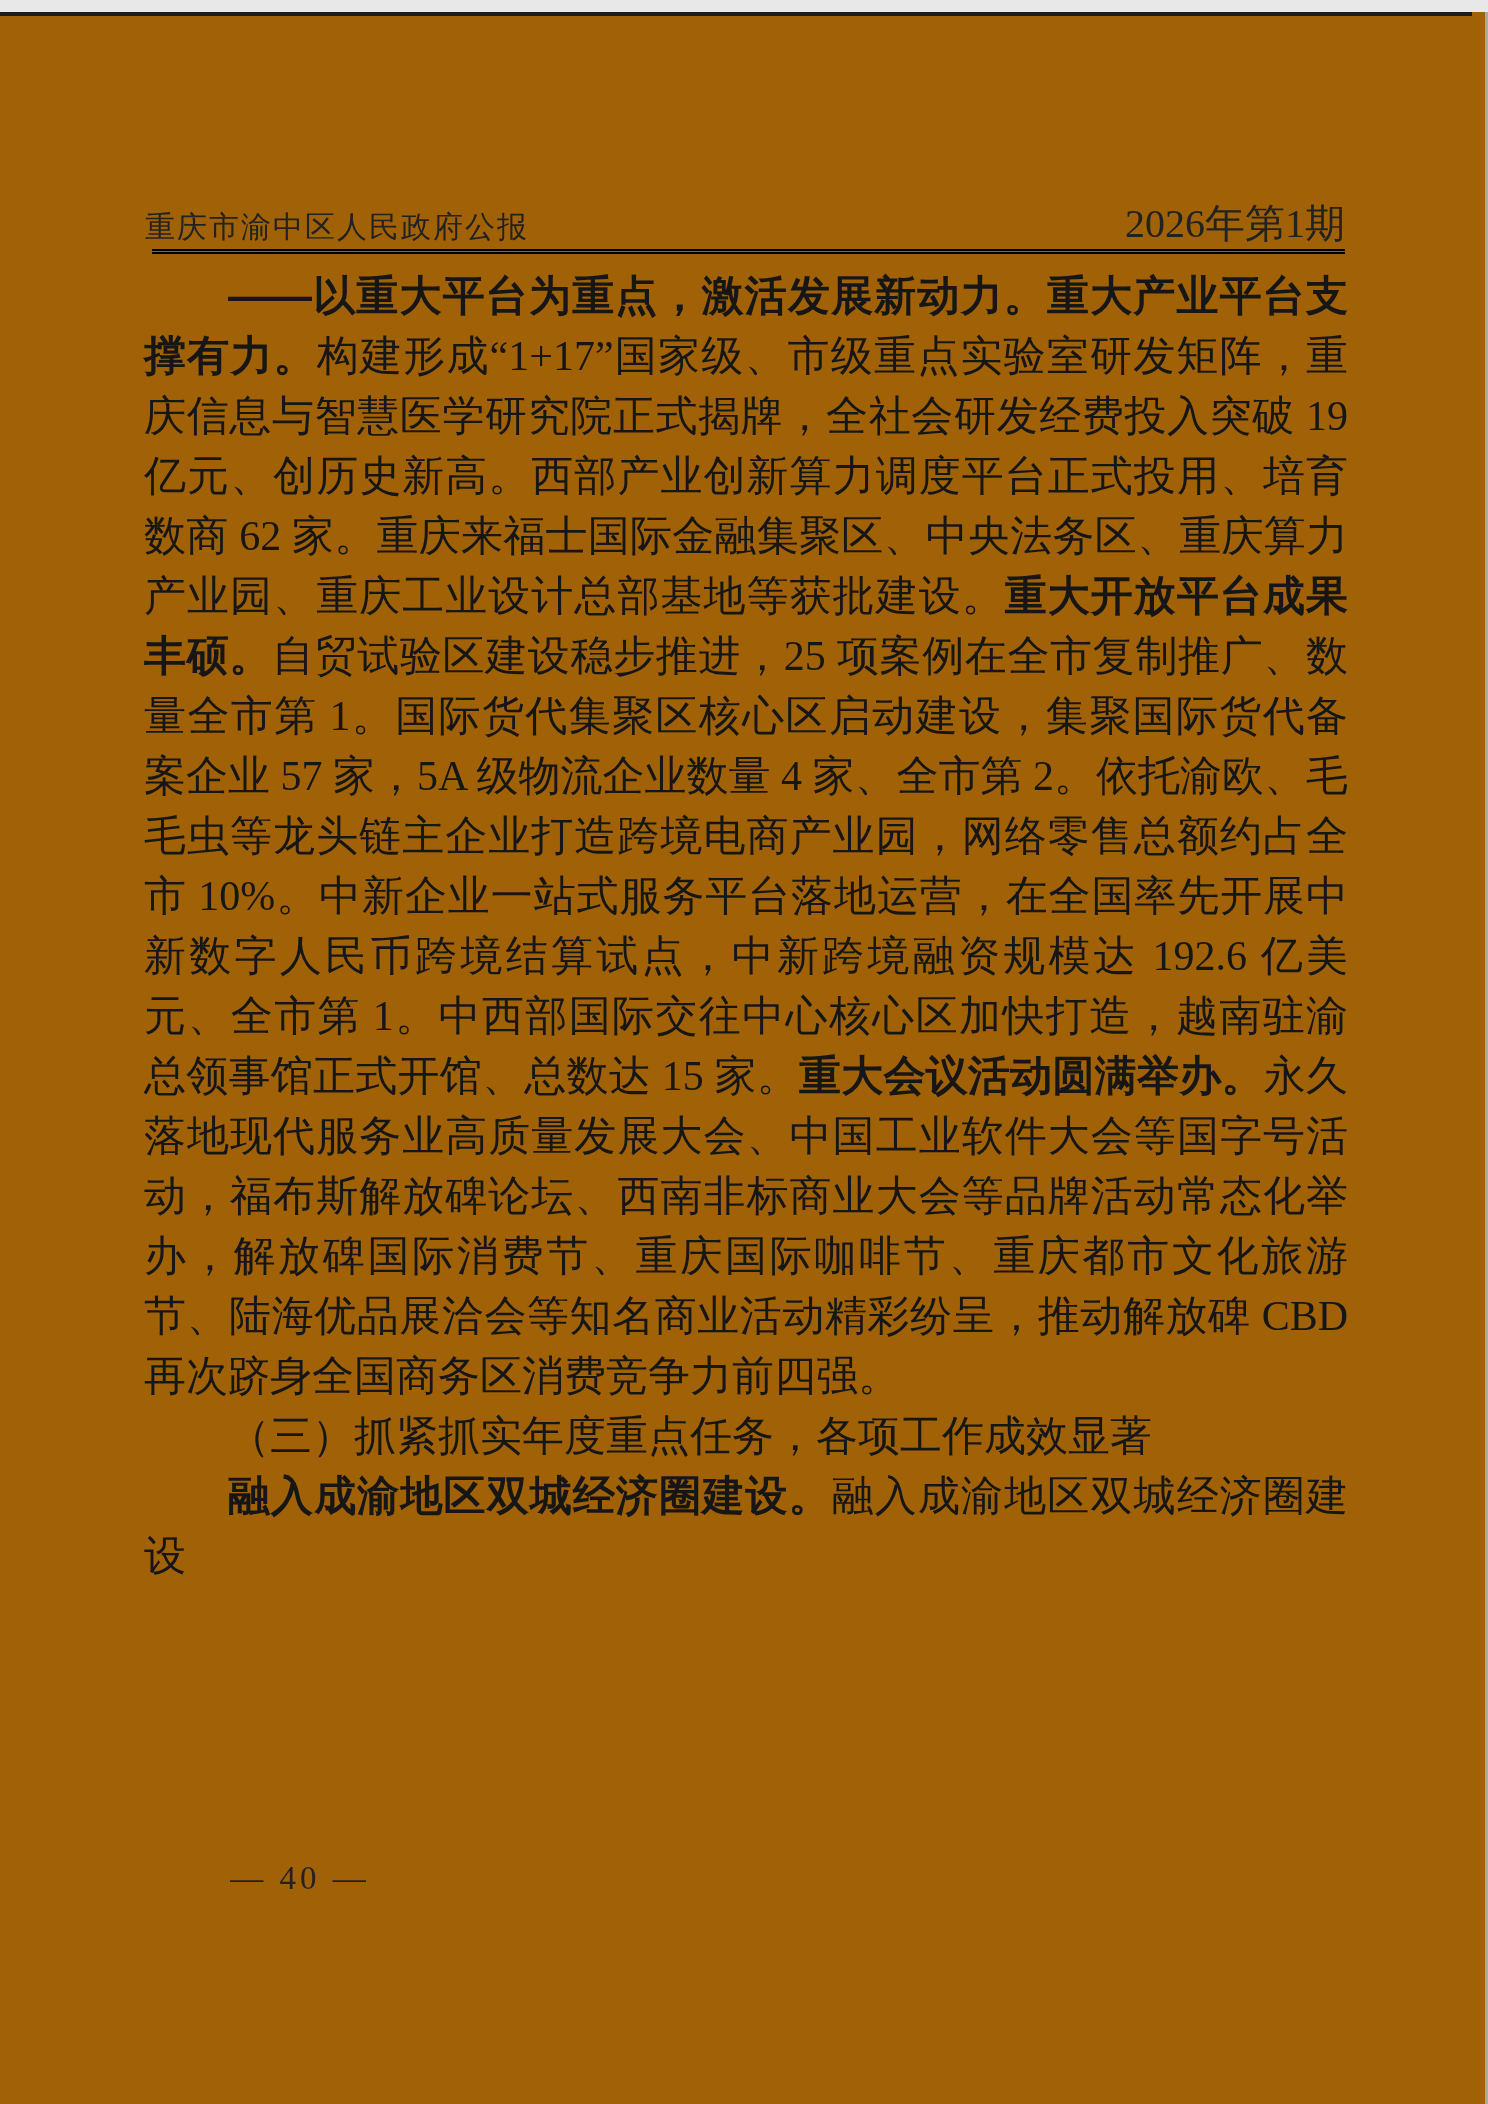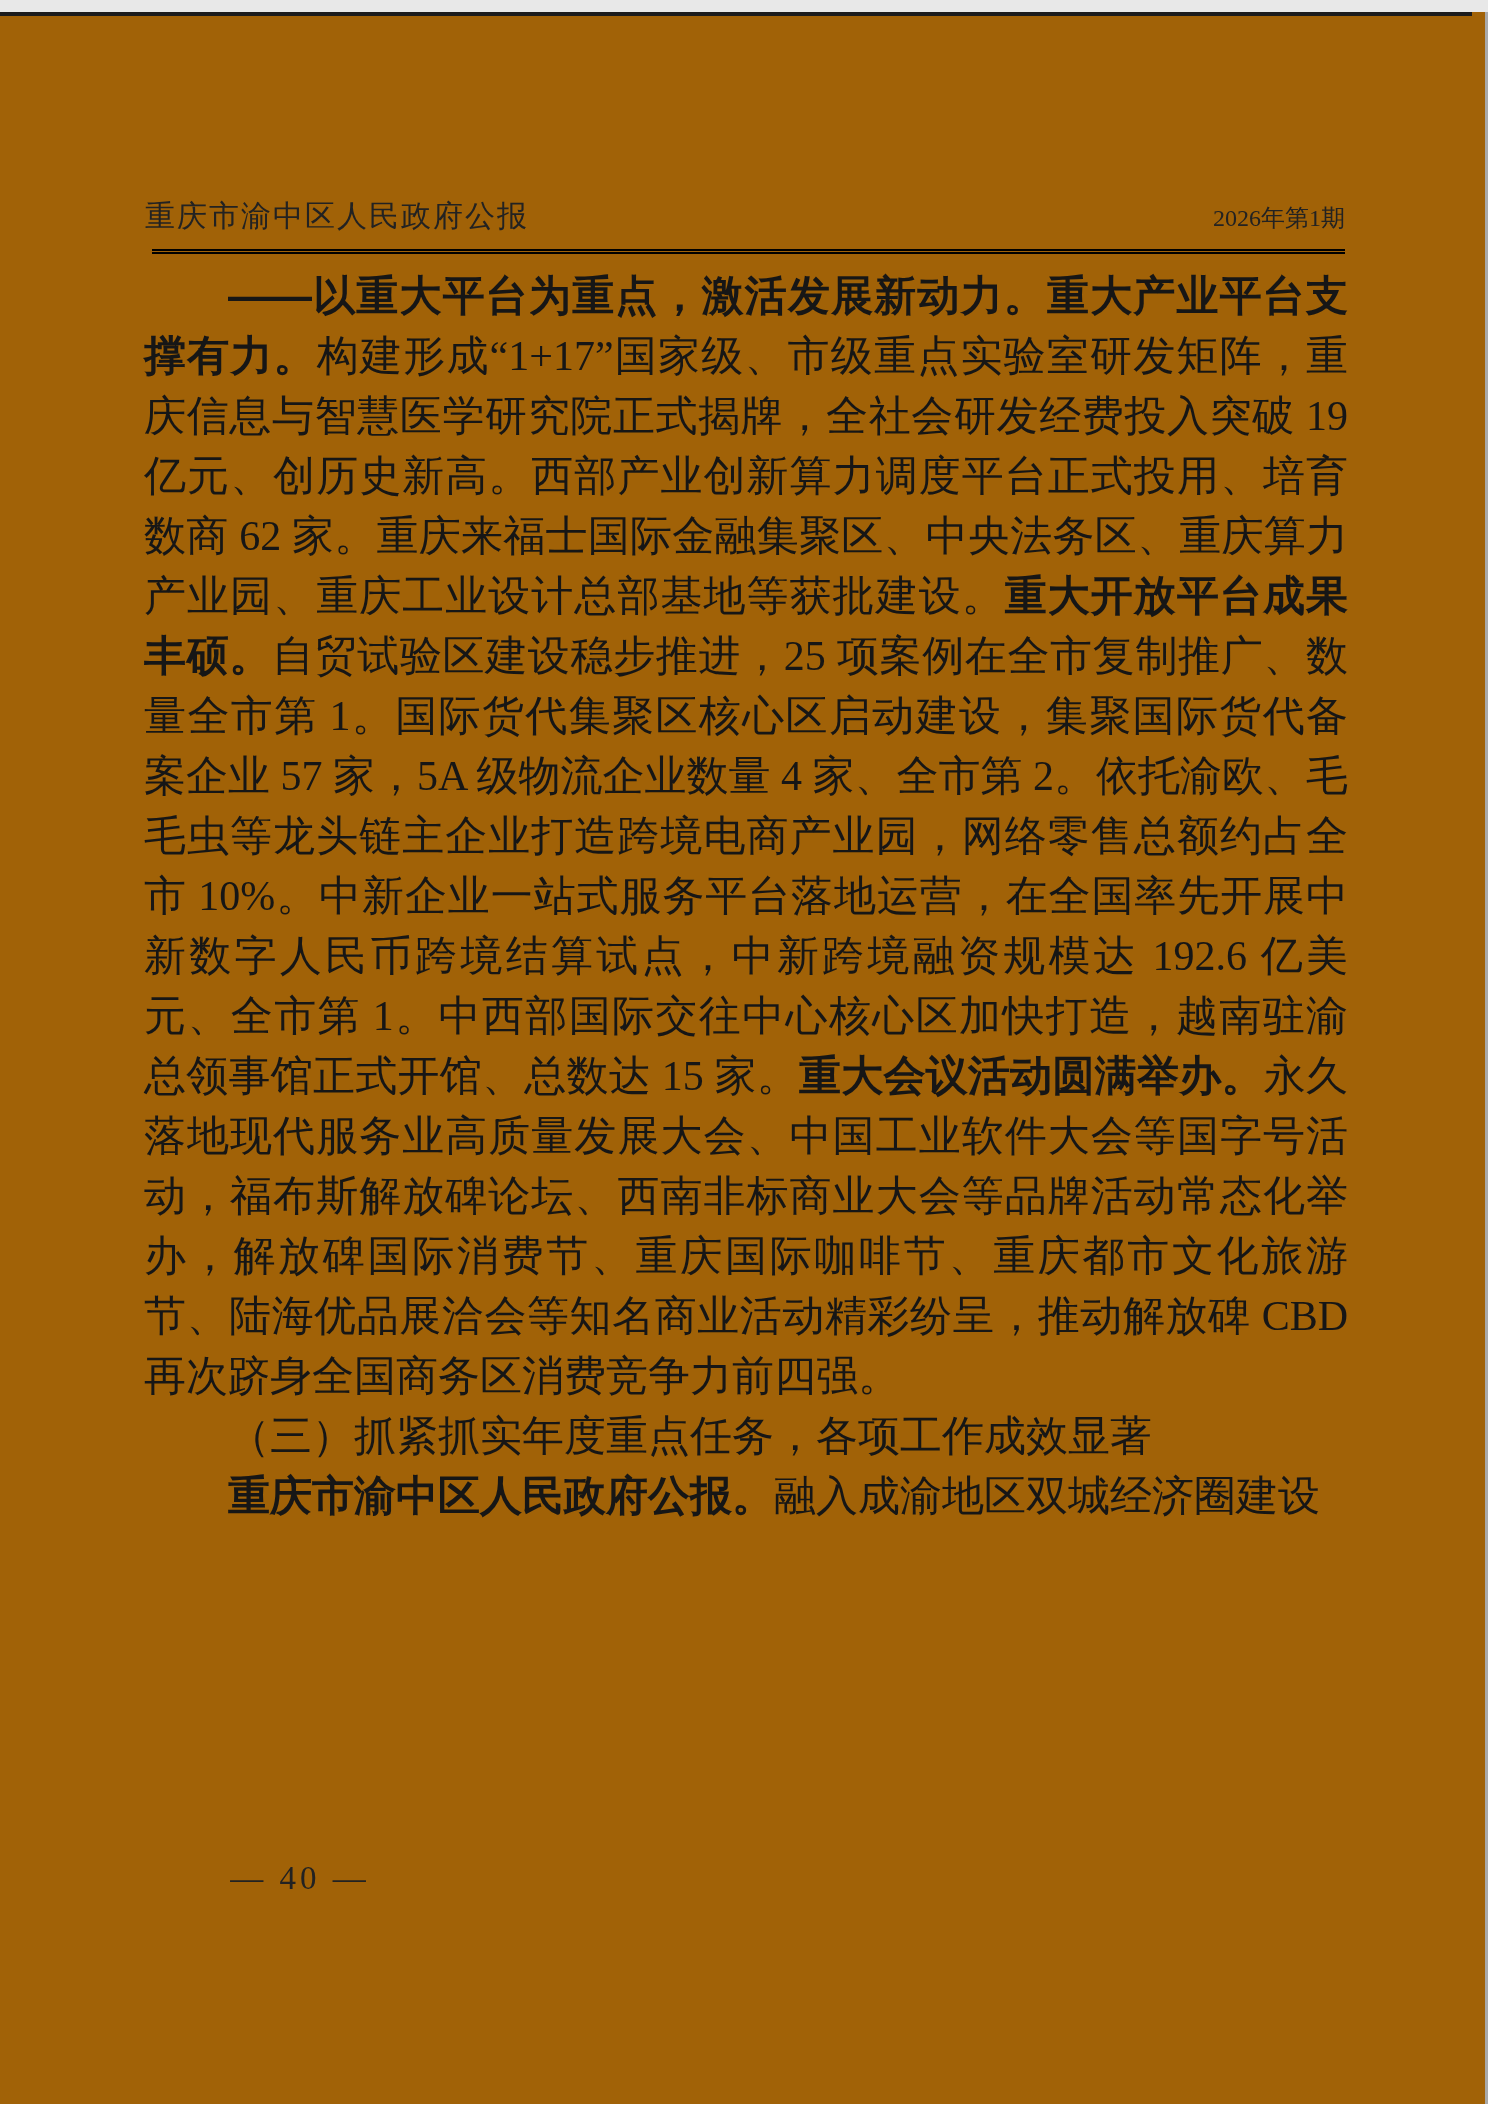--- a/index.html
+++ b/index.html
@@ -23,21 +23,21 @@
   }
   .header {
     position: absolute;
     top: 184px; left: 145px; right: 143px;
     display: flex; justify-content: space-between; align-items: baseline;
   }
   .header .pub {
     font-size: 30px; letter-spacing: 2px; color: #222;
   }
   .header .issue {
-    font-size: 24px; color: #222;
+    font-size: 40px; color: #222;
   }
   .header-rule {
     position: absolute;
     top: 237px; left: 152px; right: 143px;
     height: 5px;
     border-top: 5px double #000;
   }
   .body-text {
     position: absolute;
     top: 254px; left: 144px; width: 1204px;
@@ -72,21 +72,21 @@
   </div>
 
   <div class="header-rule"></div>
 
   <div class="body-text">
 
     <p class="para"><span class="b">——以重大平台为重点，激活发展新动力。重大产业平台支撑有力。</span><span>构建形成“1+17”国家级、市级重点实验室研发矩阵，重庆信息与智慧医学研究院正式揭牌，全社会研发经费投入突破 19 亿元、创历史新高。西部产业创新算力调度平台正式投用、培育数商 62 家。重庆来福士国际金融集聚区、中央法务区、重庆算力产业园、重庆工业设计总部基地等获批建设。</span><span class="b">重大开放平台成果丰硕。</span><span>自贸试验区建设稳步推进，25 项案例在全市复制推广、数量全市第 1。国际货代集聚区核心区启动建设，集聚国际货代备案企业 57 家，5A 级物流企业数量 4 家、全市第 2。依托渝欧、毛毛虫等龙头链主企业打造跨境电商产业园，网络零售总额约占全市 10%。中新企业一站式服务平台落地运营，在全国率先开展中新数字人民币跨境结算试点，中新跨境融资规模达 192.6 亿美元、全市第 1。中西部国际交往中心核心区加快打造，越南驻渝总领事馆正式开馆、总数达 15 家。</span><span class="b">重大会议活动圆满举办。</span><span>永久落地现代服务业高质量发展大会、中国工业软件大会等国字号活动，福布斯解放碑论坛、西南非标商业大会等品牌活动常态化举办，解放碑国际消费节、重庆国际咖啡节、重庆都市文化旅游节、陆海优品展洽会等知名商业活动精彩纷呈，推动解放碑 CBD 再次跻身全国商务区消费竞争力前四强。</span></p>
 
     <p class="para">（三）抓紧抓实年度重点任务，各项工作成效显著</p>
 
-    <p class="para"><span class="b">重庆市渝中区人民政府公报。</span><span class="bs">融入成渝地区双城经济圈建设</span></p>
+    <p class="para"><span class="b">融入成渝地区双城经济圈建设。</span><span class="bs">融入成渝地区双城经济圈建设</span></p>
 
   </div>
 
   <div class="footer">
     <span>— 40 —</span>
   </div>
 
 </div>
 
 </body></html>

